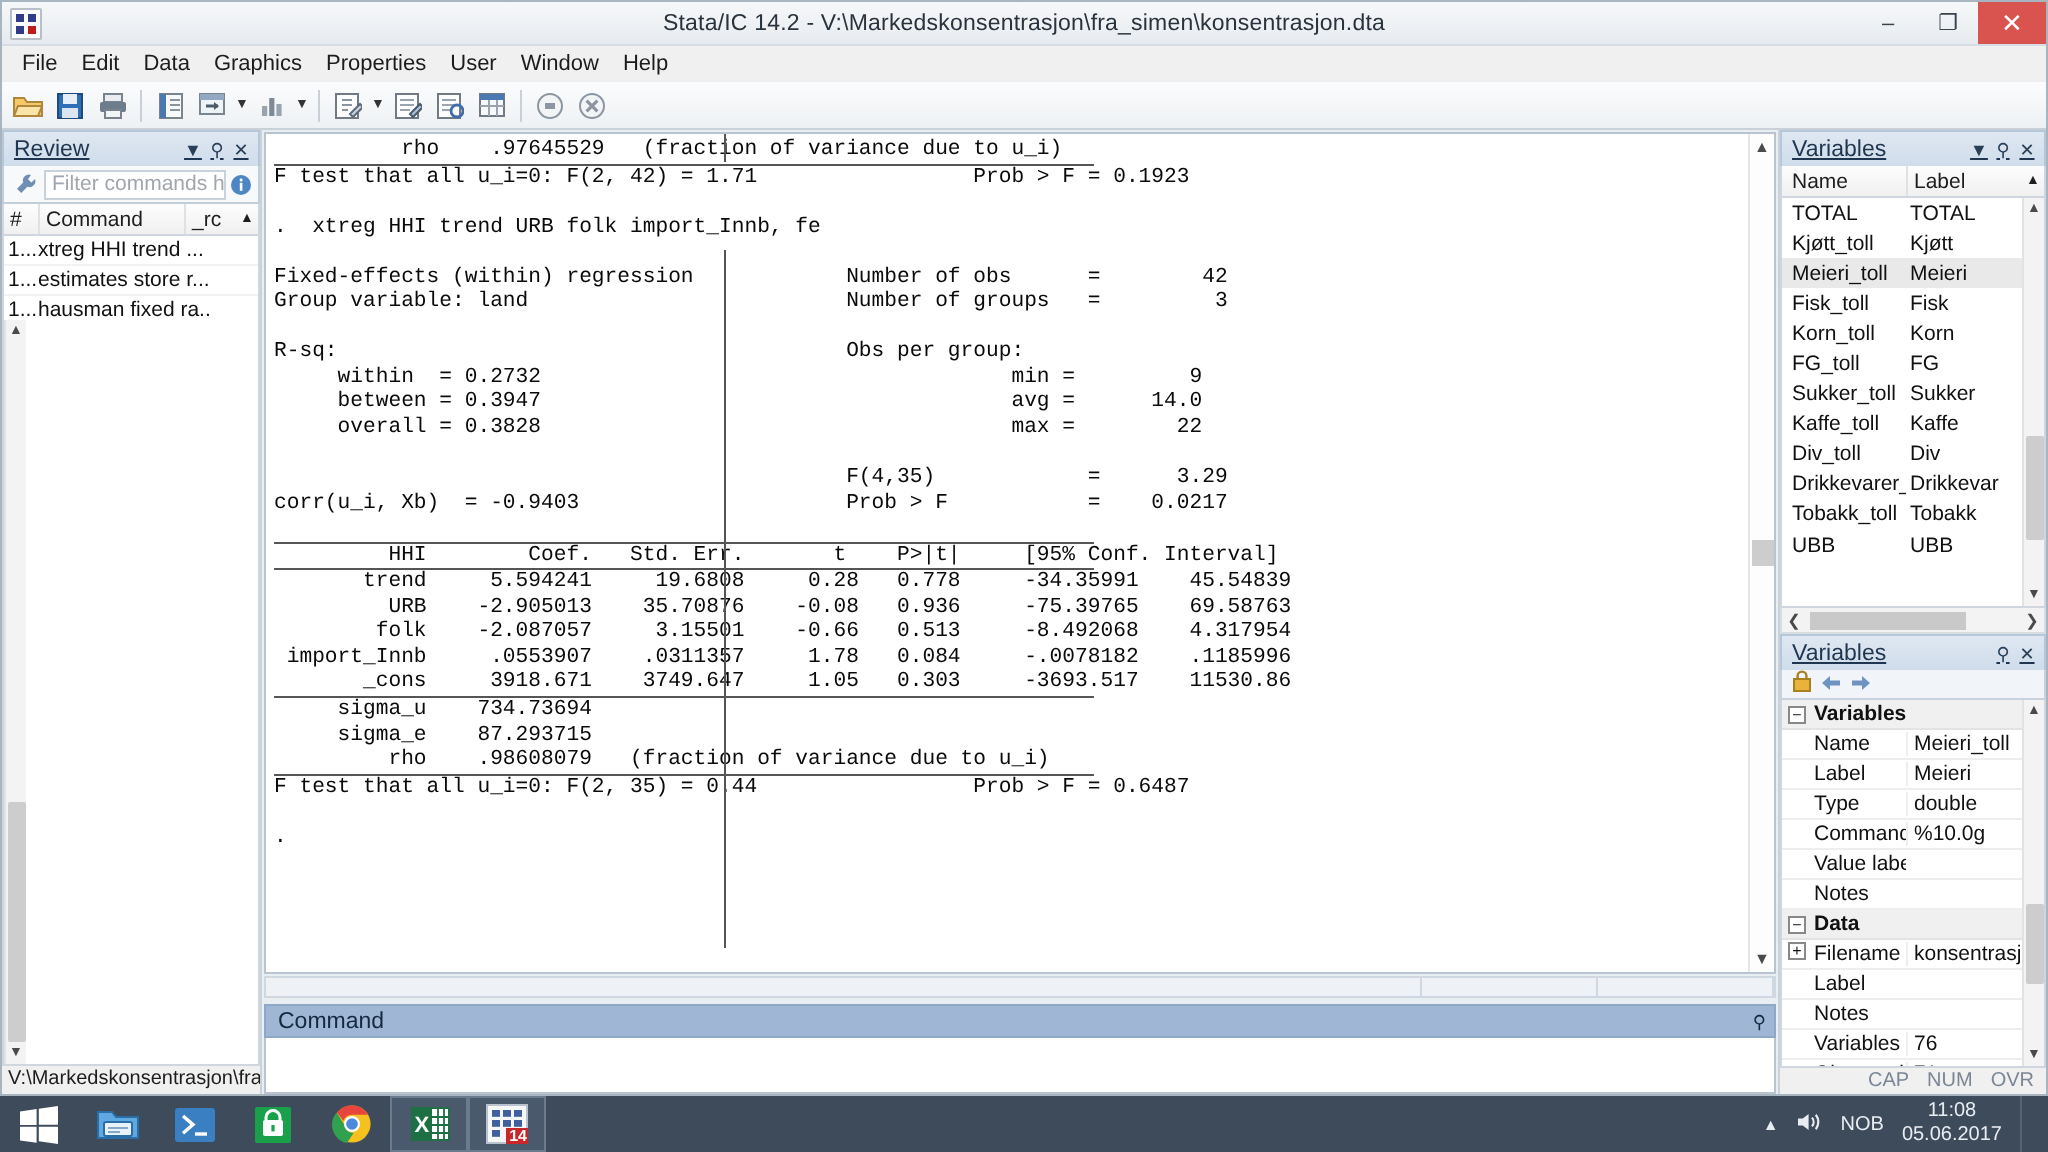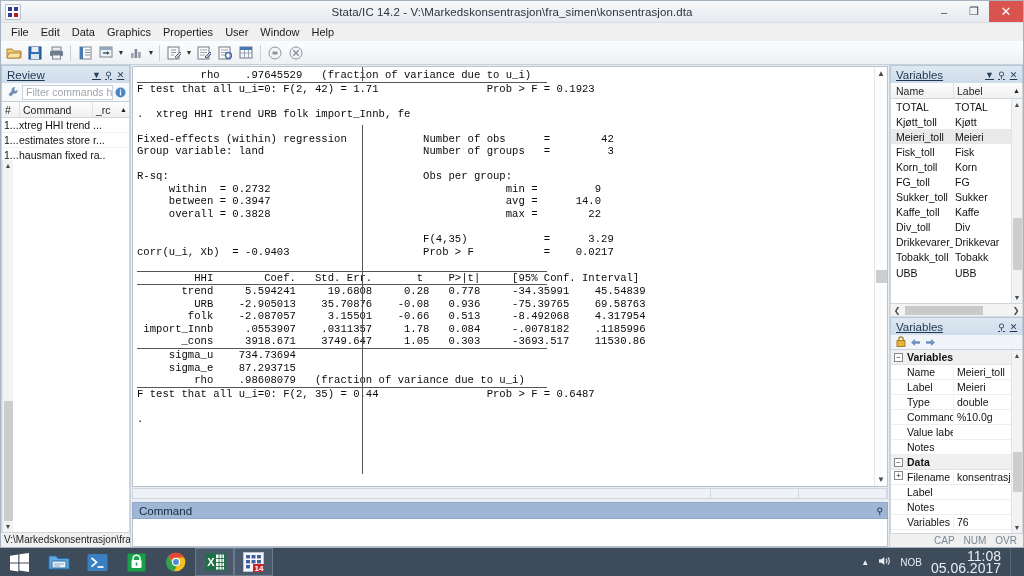--- a/index.html
+++ b/index.html
@@ -257,21 +257,21 @@
     background: #3e4b5b; display: flex; align-items: center;
   }
   .tbtn {
     width: 39px; height: 28px; display: flex; align-items: center; justify-content: center;
   }
   .tbtn.active { background: #4a5a6c; border: 1px solid #6a7b8d; }
   .tray {
     margin-left: auto; display: flex; align-items: center; gap: 9px;
     padding-right: 8px; color: #e8edf2; font-size: 10px;
   }
-  .clock { text-align: right; line-height: 12px; font-size: 14px; }
+  .clock { text-align: center; line-height: 12px; font-size: 10px; }
   .showdesk { width: 6px; height: 28px; border-left: 1px solid #55646f; }
 </style>
 </head>
 <body>
 
 <div class="app-window">
 
   <div class="titlebar">
     <div class="title-icon"></div>
     <div class="title-text">Stata/IC 14.2 - V:\Markedskonsentrasjon\fra_simen\konsentrasjon.dta</div>

